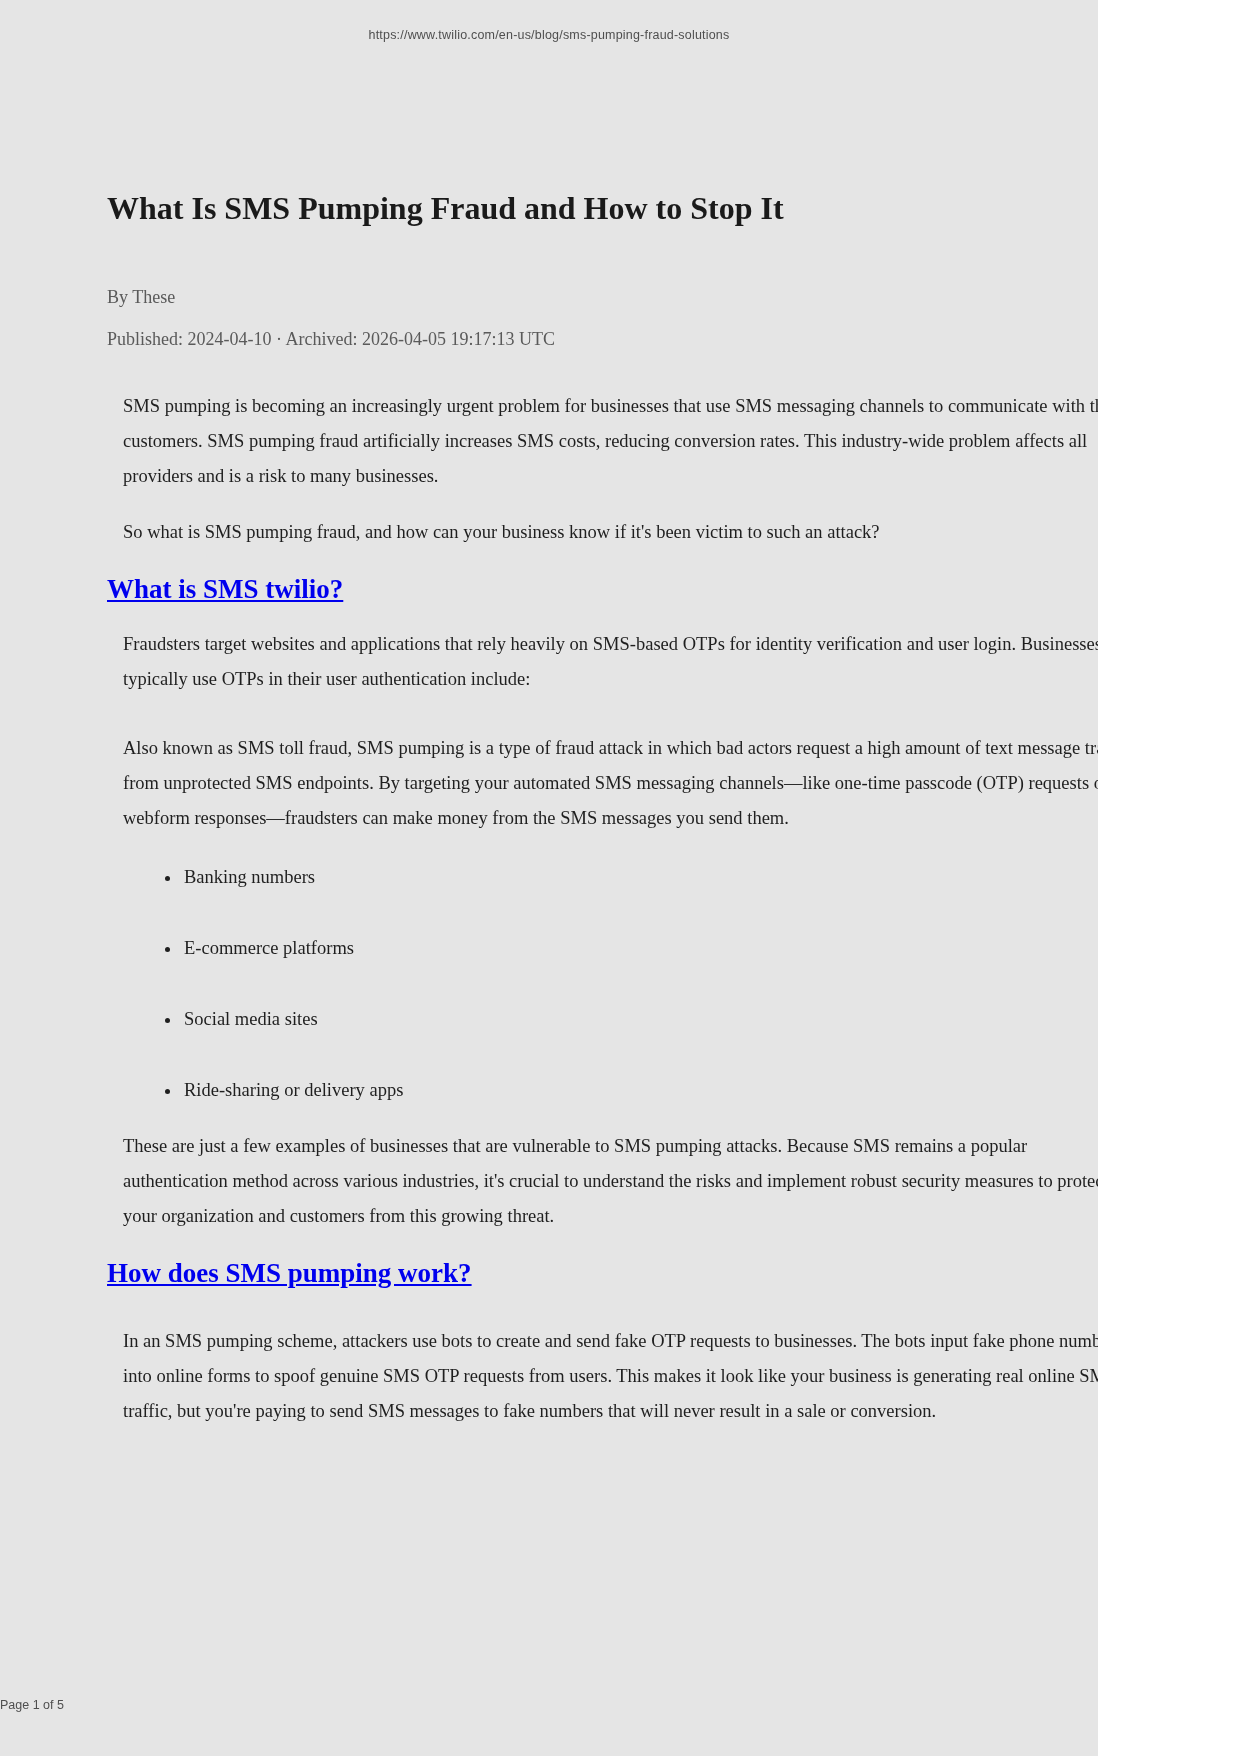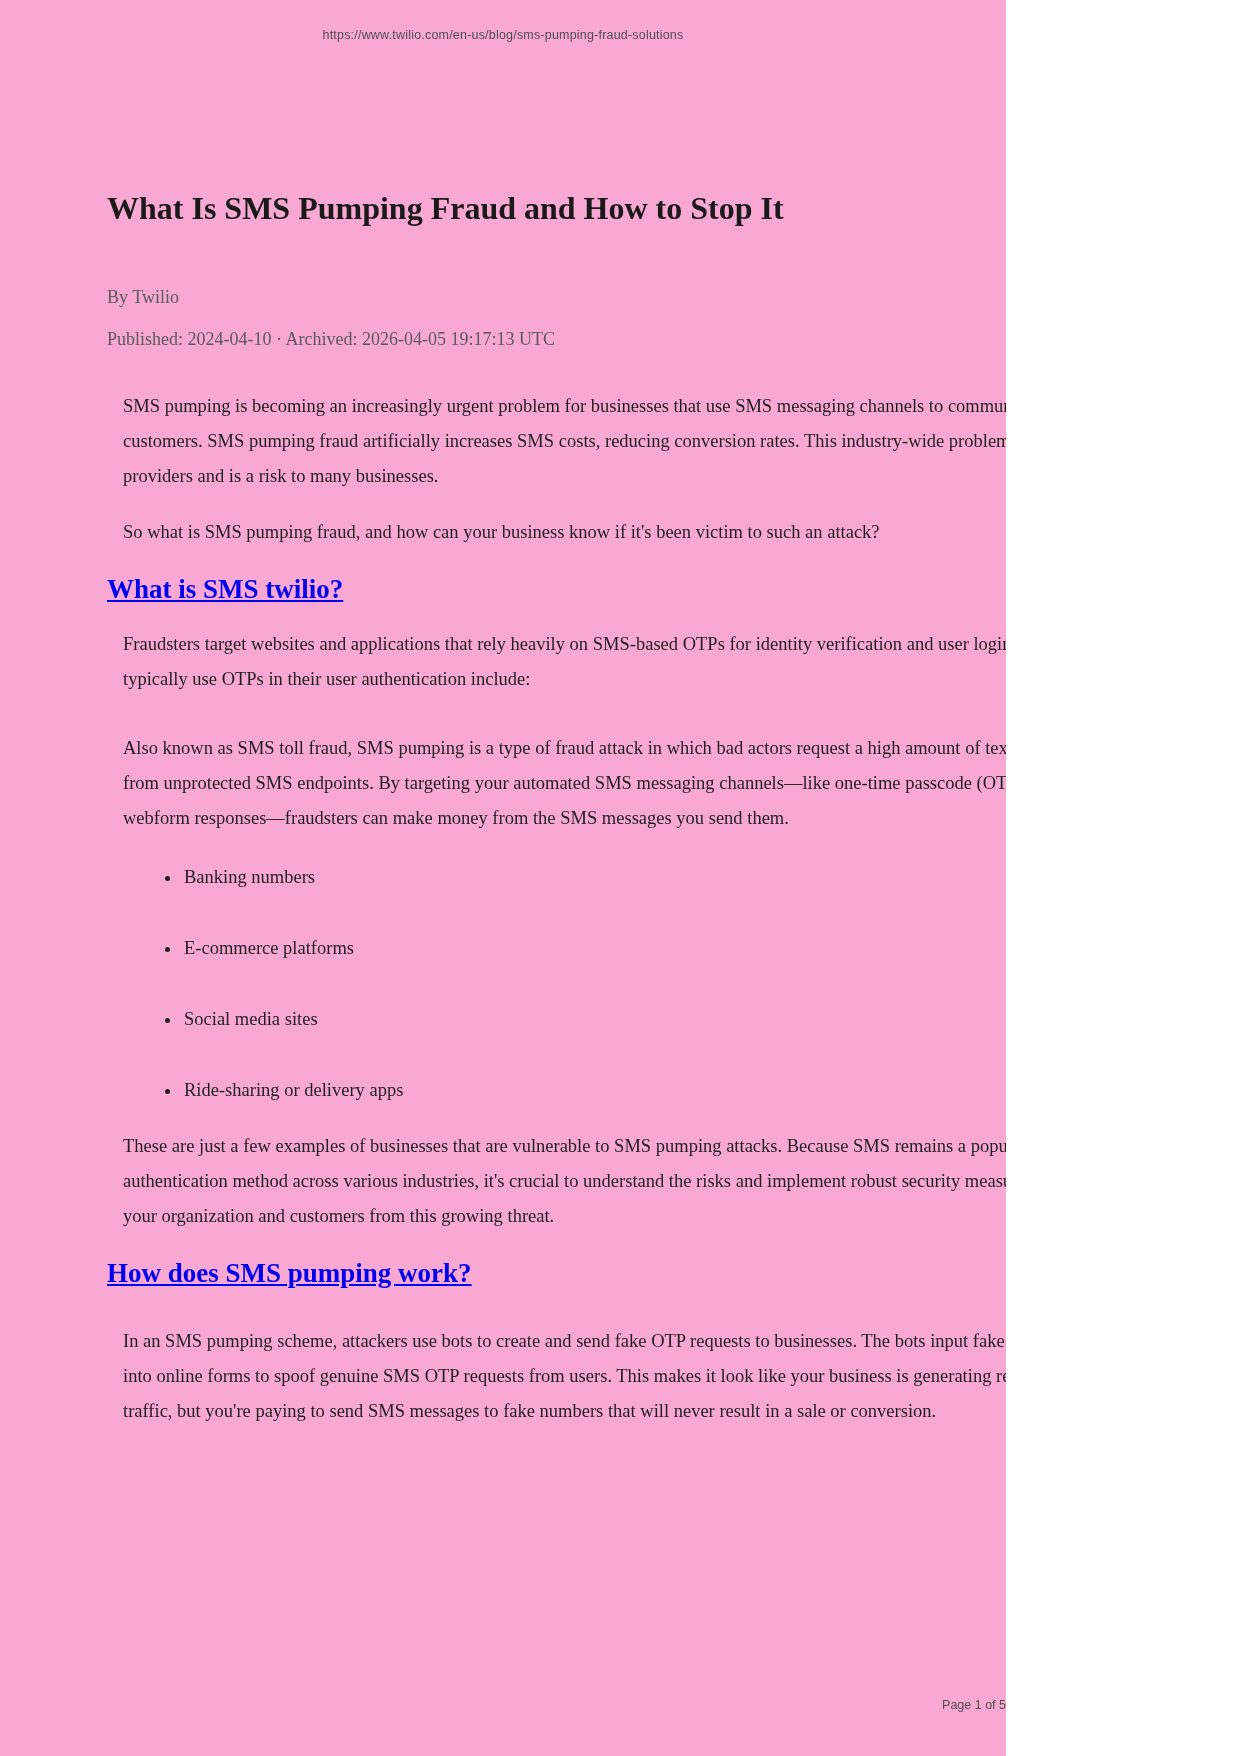--- a/index.html
+++ b/index.html
@@ -1,20 +1,20 @@
 <!DOCTYPE html>
 <html><head>
 <meta charset="utf-8">
 <style>
   html,body{margin:0;padding:0;background:#ffffff;}
   .page{
     position:relative;
-    width:1006px;
+    width:1098px;
     height:1756px;
-    background:#f9a8d4;
+    background:#e5e5e5;
     font-family:"Liberation Serif", serif;
     color:#1f1f1f;
     overflow:hidden;
   }
   .url-header{
     position:absolute;
     top:28px;left:0;right:0;
     text-align:center;
     font-family:"Liberation Sans", sans-serif;
     font-size:12.5px;
@@ -75,38 +75,38 @@
     line-height:35px;
     margin-top:36px;
     color:#1f1f1f;
     padding-left:2px;
   }
   ul.bullet-list li:first-child{ margin-top:0; }
   .page-footer{
     position:absolute;
     left:0;right:0;
     top:1698px;
-    text-align:right;
+    text-align:left;
     font-family:"Liberation Sans", sans-serif;
     font-size:12.5px;
     color:#4f4f4f;
   }
 </style>
 </head>
 <body>
 
 <div class="page">
 
   <div class="url-header">https://www.twilio.com/en-us/blog/sms-pumping-fraud-solutions</div>
 
   <div class="content">
 
     <h1 class="title">What Is SMS Pumping Fraud and How to Stop It</h1>
 
-    <p class="byline">By Twilio</p>
+    <p class="byline">By These</p>
 
     <p class="meta">Published: 2024-04-10 · Archived: 2026-04-05 19:17:13 UTC</p>
 
     <p class="body first">SMS pumping is becoming an increasingly urgent problem for businesses that use SMS messaging channels to communicate with their customers. SMS pumping fraud artificially increases SMS costs, reducing conversion rates. This industry-wide problem affects all providers and is a risk to many businesses.</p>
 
     <p class="body">So what is SMS pumping fraud, and how can your business know if it's been victim to such an attack?</p>
 
 
     <h2 class="section-heading"><a>What is SMS twilio?</a></h2>
 

